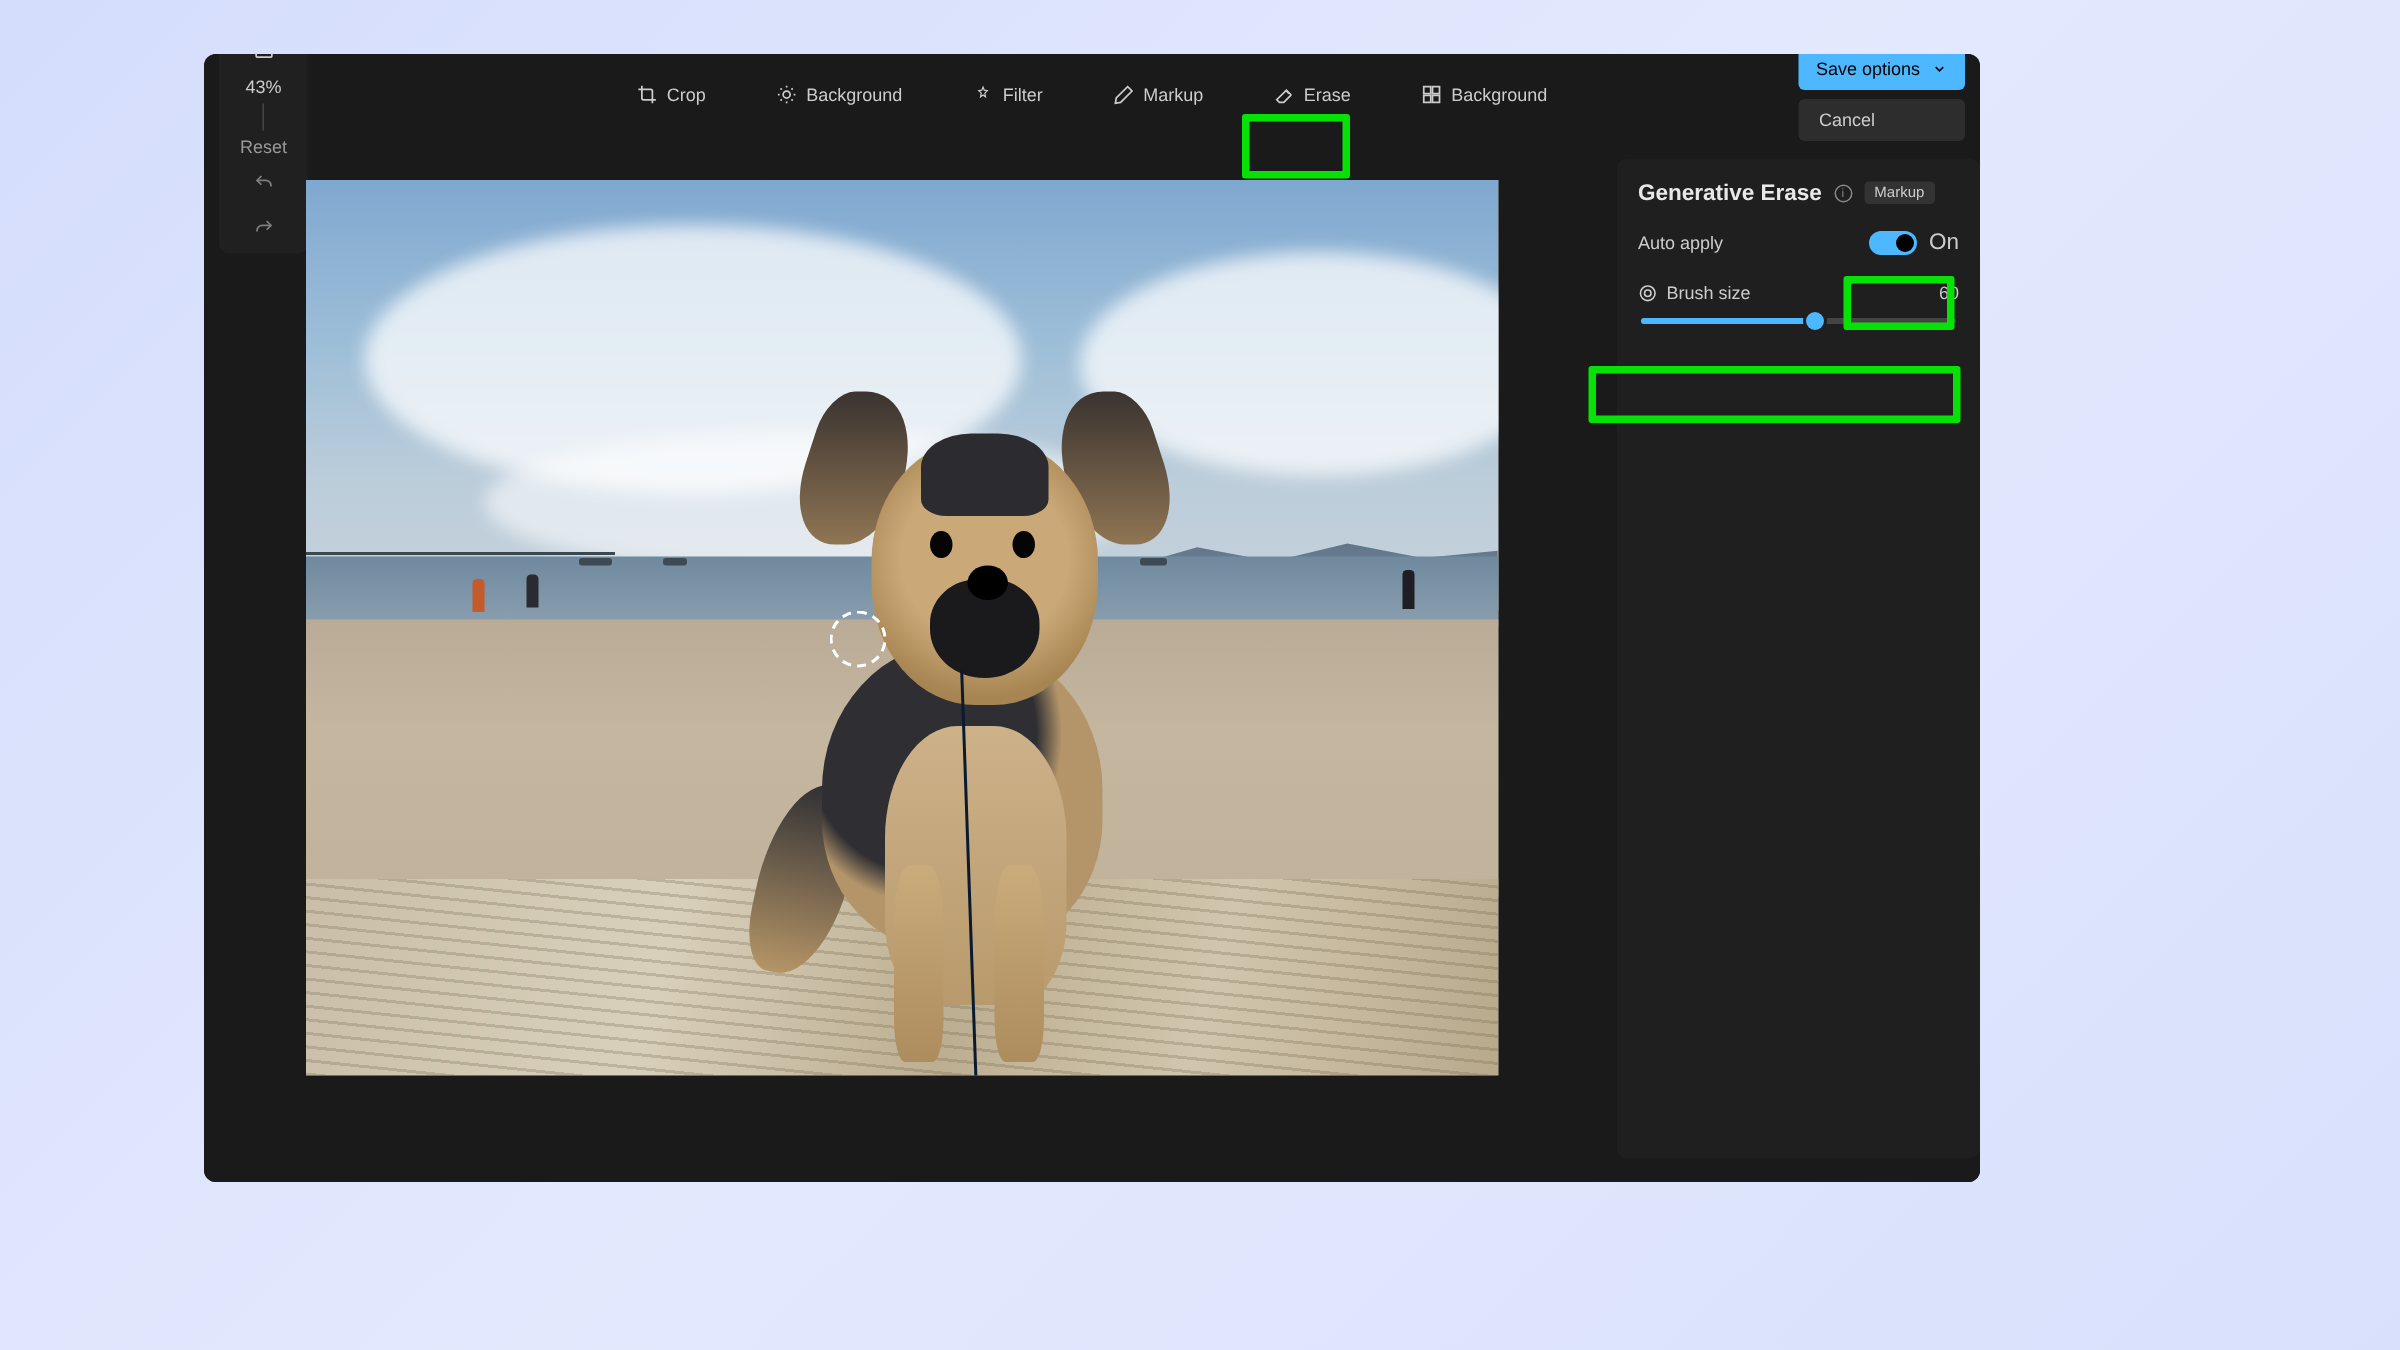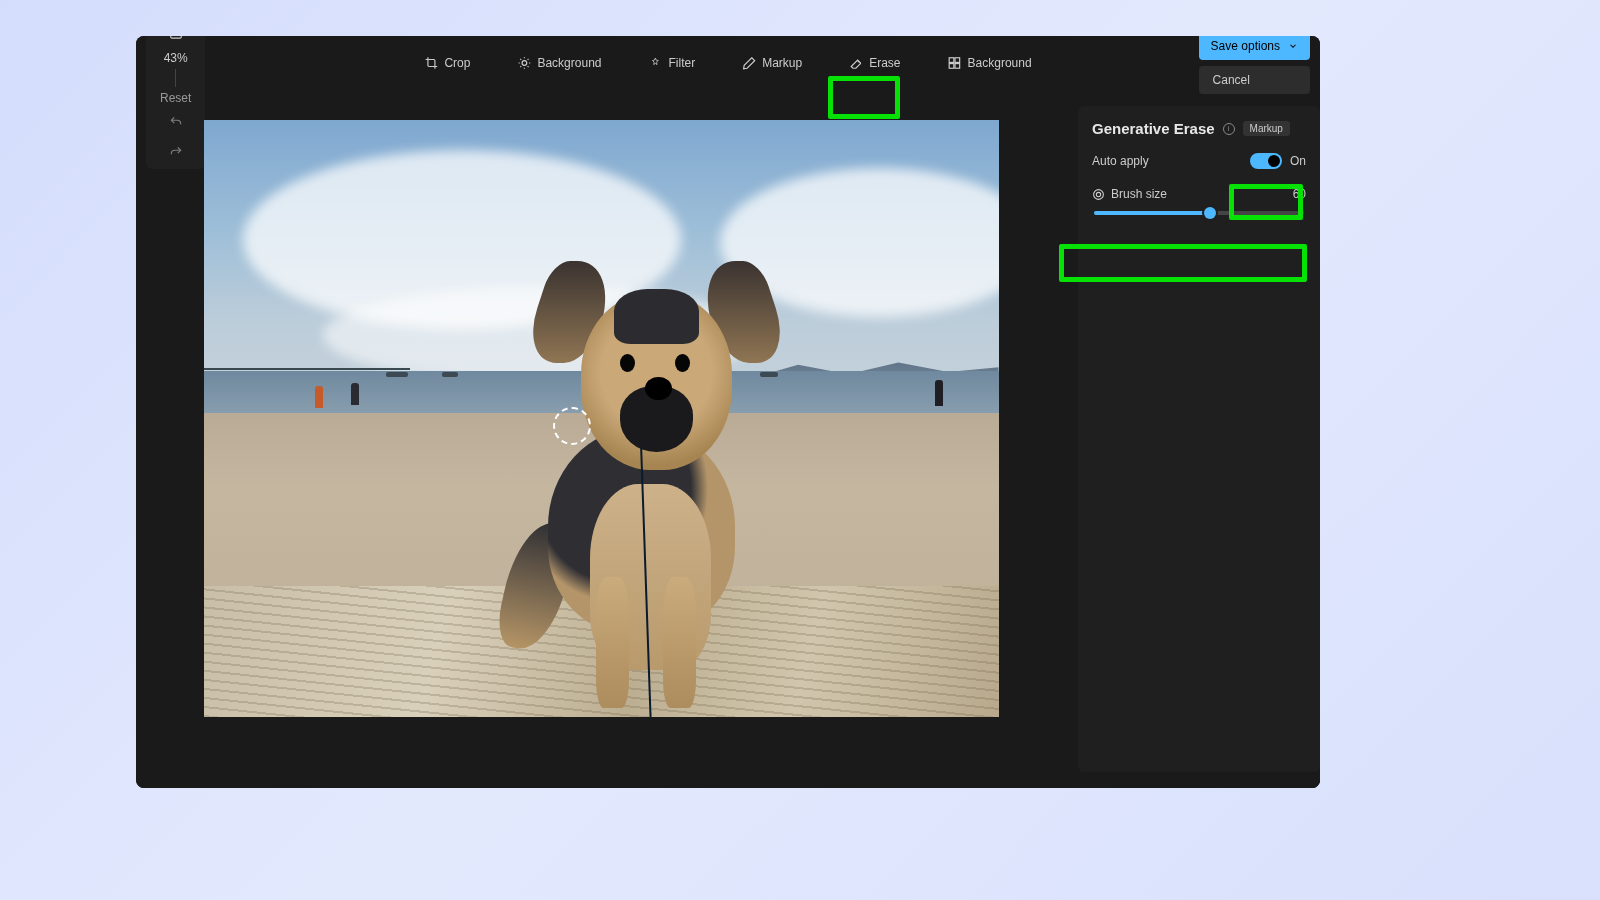--- a/index.html
+++ b/index.html
@@ -256,21 +256,21 @@
   }
   .aa-label { color: #ccc; font-size: 12px; }
   .toggle-wrap { display: flex; align-items: center; gap: 8px; }
   .toggle {
     width: 32px; height: 16px; background: #4db8ff; border-radius: 10px; position: relative;
   }
   .toggle::after {
     content: ""; position: absolute; right: 2px; top: 2px; width: 12px; height: 12px;
     background: #000; border-radius: 50%;
   }
-  .toggle-state { color: #ccc; font-size: 12px; }
+  .toggle-state { color: #ccc; font-size: 15px; }
   .brush-row {
     display: flex; justify-content: space-between; align-items: flex-end;
     color: #ccc; font-size: 12px; margin-bottom: 10px;
   }
   .brush-row-left { display: flex; align-items: center; gap: 6px; }
   .slider-track {
     height: 4px; background: #444; border-radius: 2px; position: relative; margin: 6px 2px;
   }
   .slider-fill {
     position: absolute; left: 0; top: 0; height: 100%; background: #4db8ff; border-radius: 2px;

